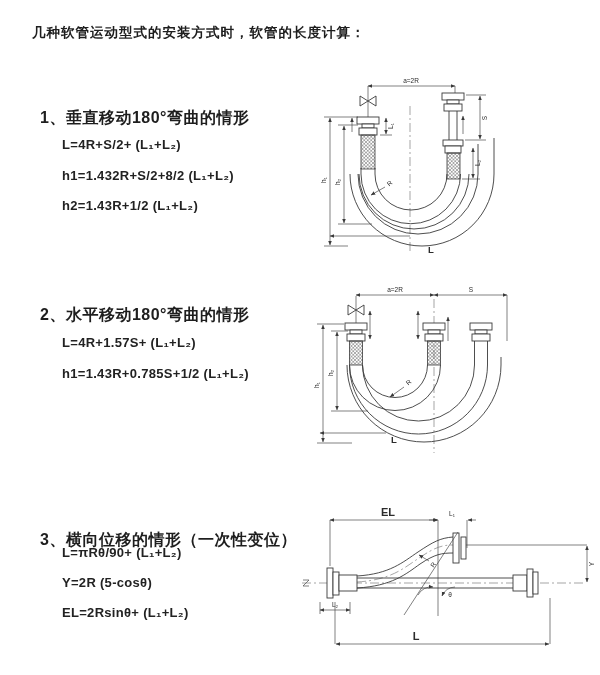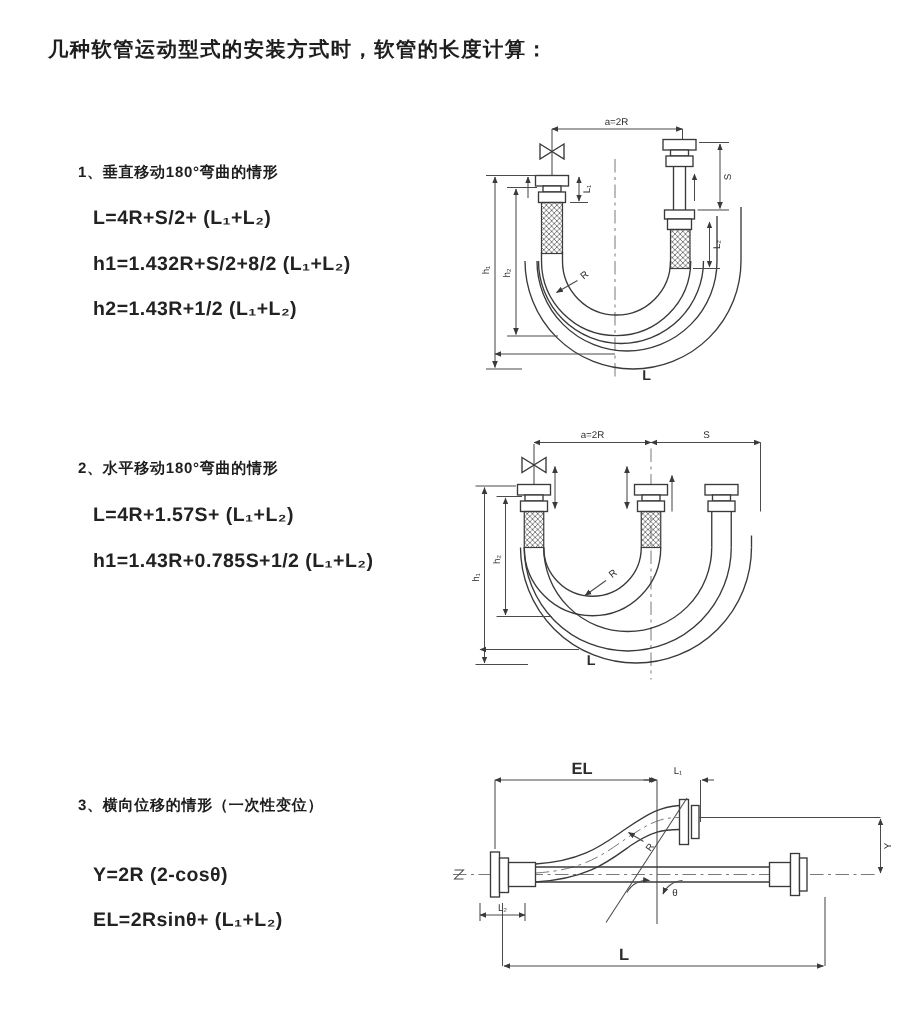--- a/index.html
+++ b/index.html
@@ -1,19 +1,19 @@
 <!DOCTYPE html>
 <html><head>
 <meta charset="utf-8">
 <style>
   html,body{margin:0;padding:0;background:#fff;}
   #page{position:relative;width:600px;height:648px;background:#ffffff;overflow:hidden;
         font-family:"Liberation Sans","DejaVu Sans",sans-serif;color:#1e1e1e;}
   .title{position:absolute;left:32px;top:24px;font-size:13.5px;font-weight:700;letter-spacing:1px;}
-  .sec-head{position:absolute;left:40px;font-size:10px;font-weight:700;letter-spacing:0.5px;margin-left:12px;}
+  .sec-head{position:absolute;left:40px;font-size:16px;font-weight:700;letter-spacing:0.5px;}
   .formula{position:absolute;left:62px;font-size:13px;font-weight:700;letter-spacing:0.3px;color:#222;}
   svg{position:absolute;overflow:visible;}
   svg text{font-family:"Liberation Sans","DejaVu Sans",sans-serif;fill:#2c2c2c;}
   .dim{stroke:#4a4a4a;stroke-width:0.7;fill:none;}
   .st{stroke:#3a3a3a;stroke-width:0.9;fill:#ffffff;}
   .hose{stroke:#3a3a3a;stroke-width:0.9;fill:none;}
   .cl{stroke:#6a6a6a;stroke-width:0.6;fill:none;stroke-dasharray:9 3 2 3;}
   .lbl{font-size:6.5px;}
   .lblb{font-size:9.5px;font-weight:600;}
 </style>
@@ -27,21 +27,22 @@
   <div class="sec-head" style="top:108px">1、垂直移动180°弯曲的情形</div>
   <div class="formula" style="top:137px">L=4R+S/2+ (L₁+L₂)</div>
   <div class="formula" style="top:168px">h1=1.432R+S/2+8/2 (L₁+L₂)</div>
   <div class="formula" style="top:198px">h2=1.43R+1/2 (L₁+L₂)</div>
 
   <div class="sec-head" style="top:305px">2、水平移动180°弯曲的情形</div>
   <div class="formula" style="top:335px">L=4R+1.57S+ (L₁+L₂)</div>
   <div class="formula" style="top:366px">h1=1.43R+0.785S+1/2 (L₁+L₂)</div>
 
   <div class="sec-head" style="top:530px">3、横向位移的情形（一次性变位）</div>
-  <div class="formula" style="top:575px">Y=2R (2-cosθ)</div>
+  <div class="formula" style="top:545px">L=πRθ/90+ (L₁+L₂)</div>
+  <div class="formula" style="top:575px">Y=2R (5-cosθ)</div>
   <div class="formula" style="top:605px">EL=2Rsinθ+ (L₁+L₂)</div>
 
   <svg style="left:310px;top:72px" width="262" height="190" viewBox="0 0 262 190">
     <defs>
       <marker id="arr1" viewBox="0 0 8 8" refX="7" refY="4" markerWidth="7" markerHeight="7" orient="auto-start-reverse">
         <path d="M0,0.9 L7.5,4 L0,7.1 z" fill="#3a3a3a"></path>
       </marker>
       <pattern id="hz1" width="3.5" height="3.5" patternUnits="userSpaceOnUse">
         <path d="M0 0 L3.5 3.5 M3.5 0 L0 3.5" stroke="#5a5a5a" stroke-width="0.5"></path>
       </pattern>

